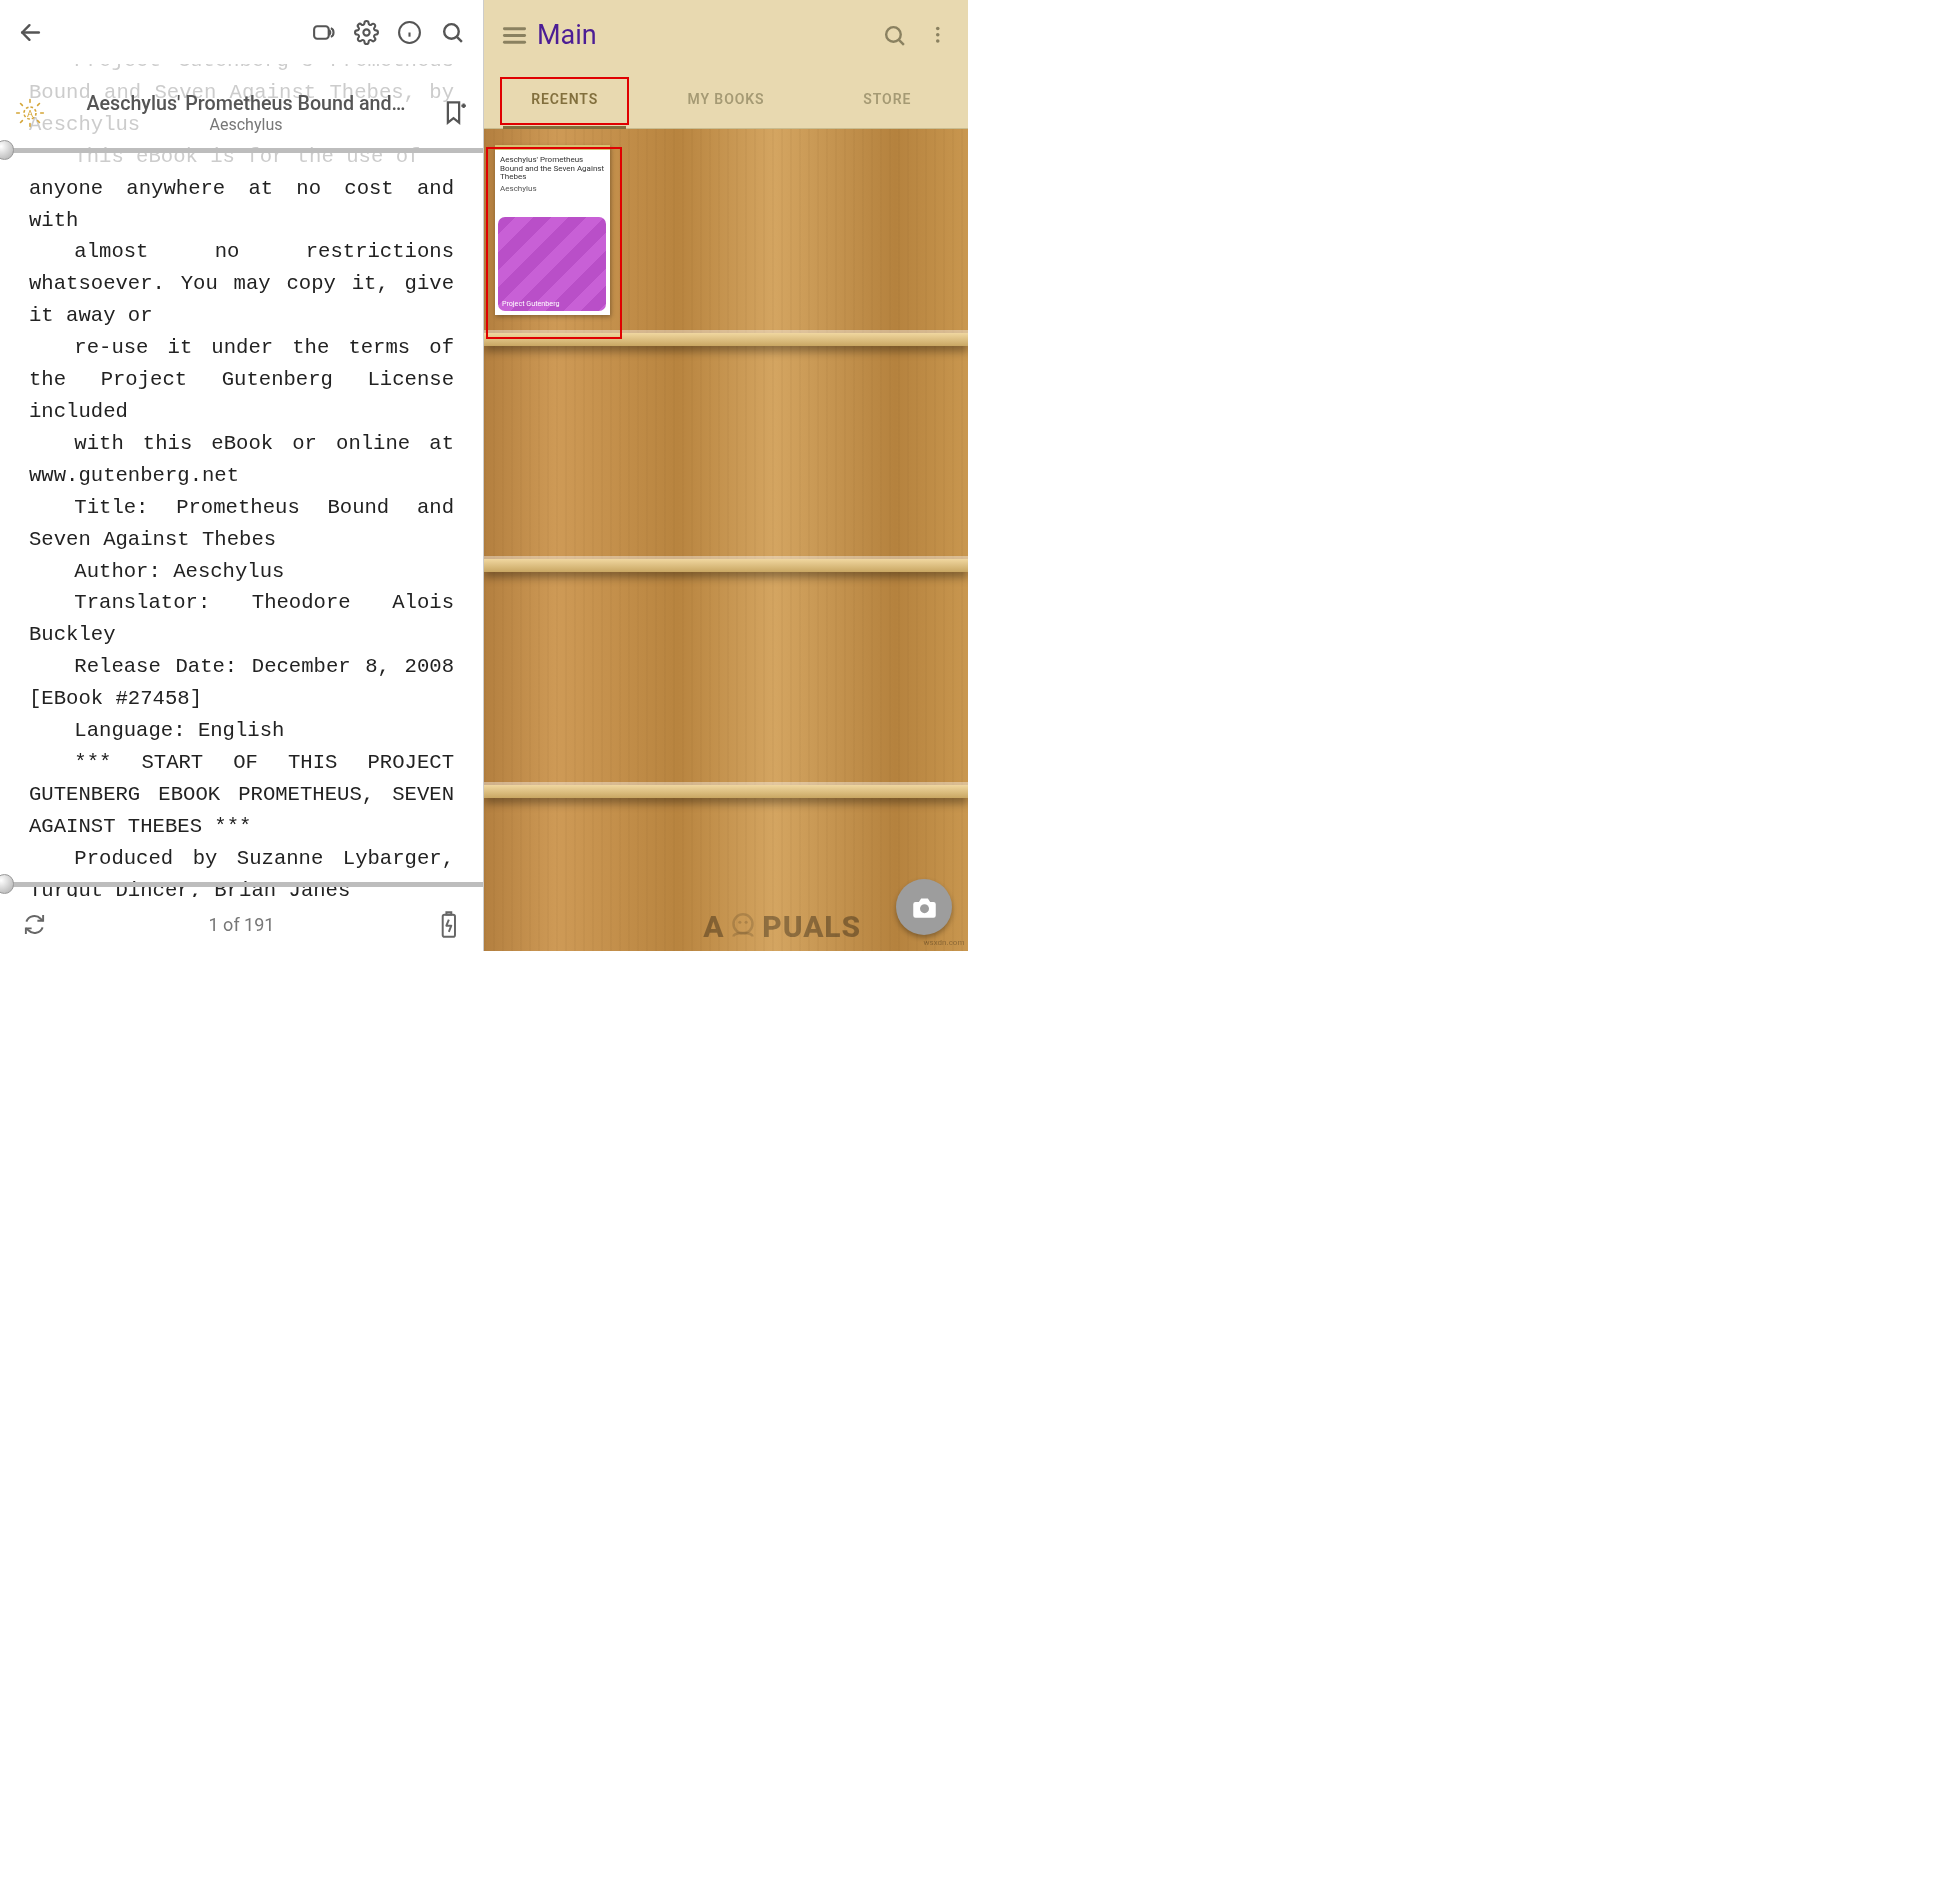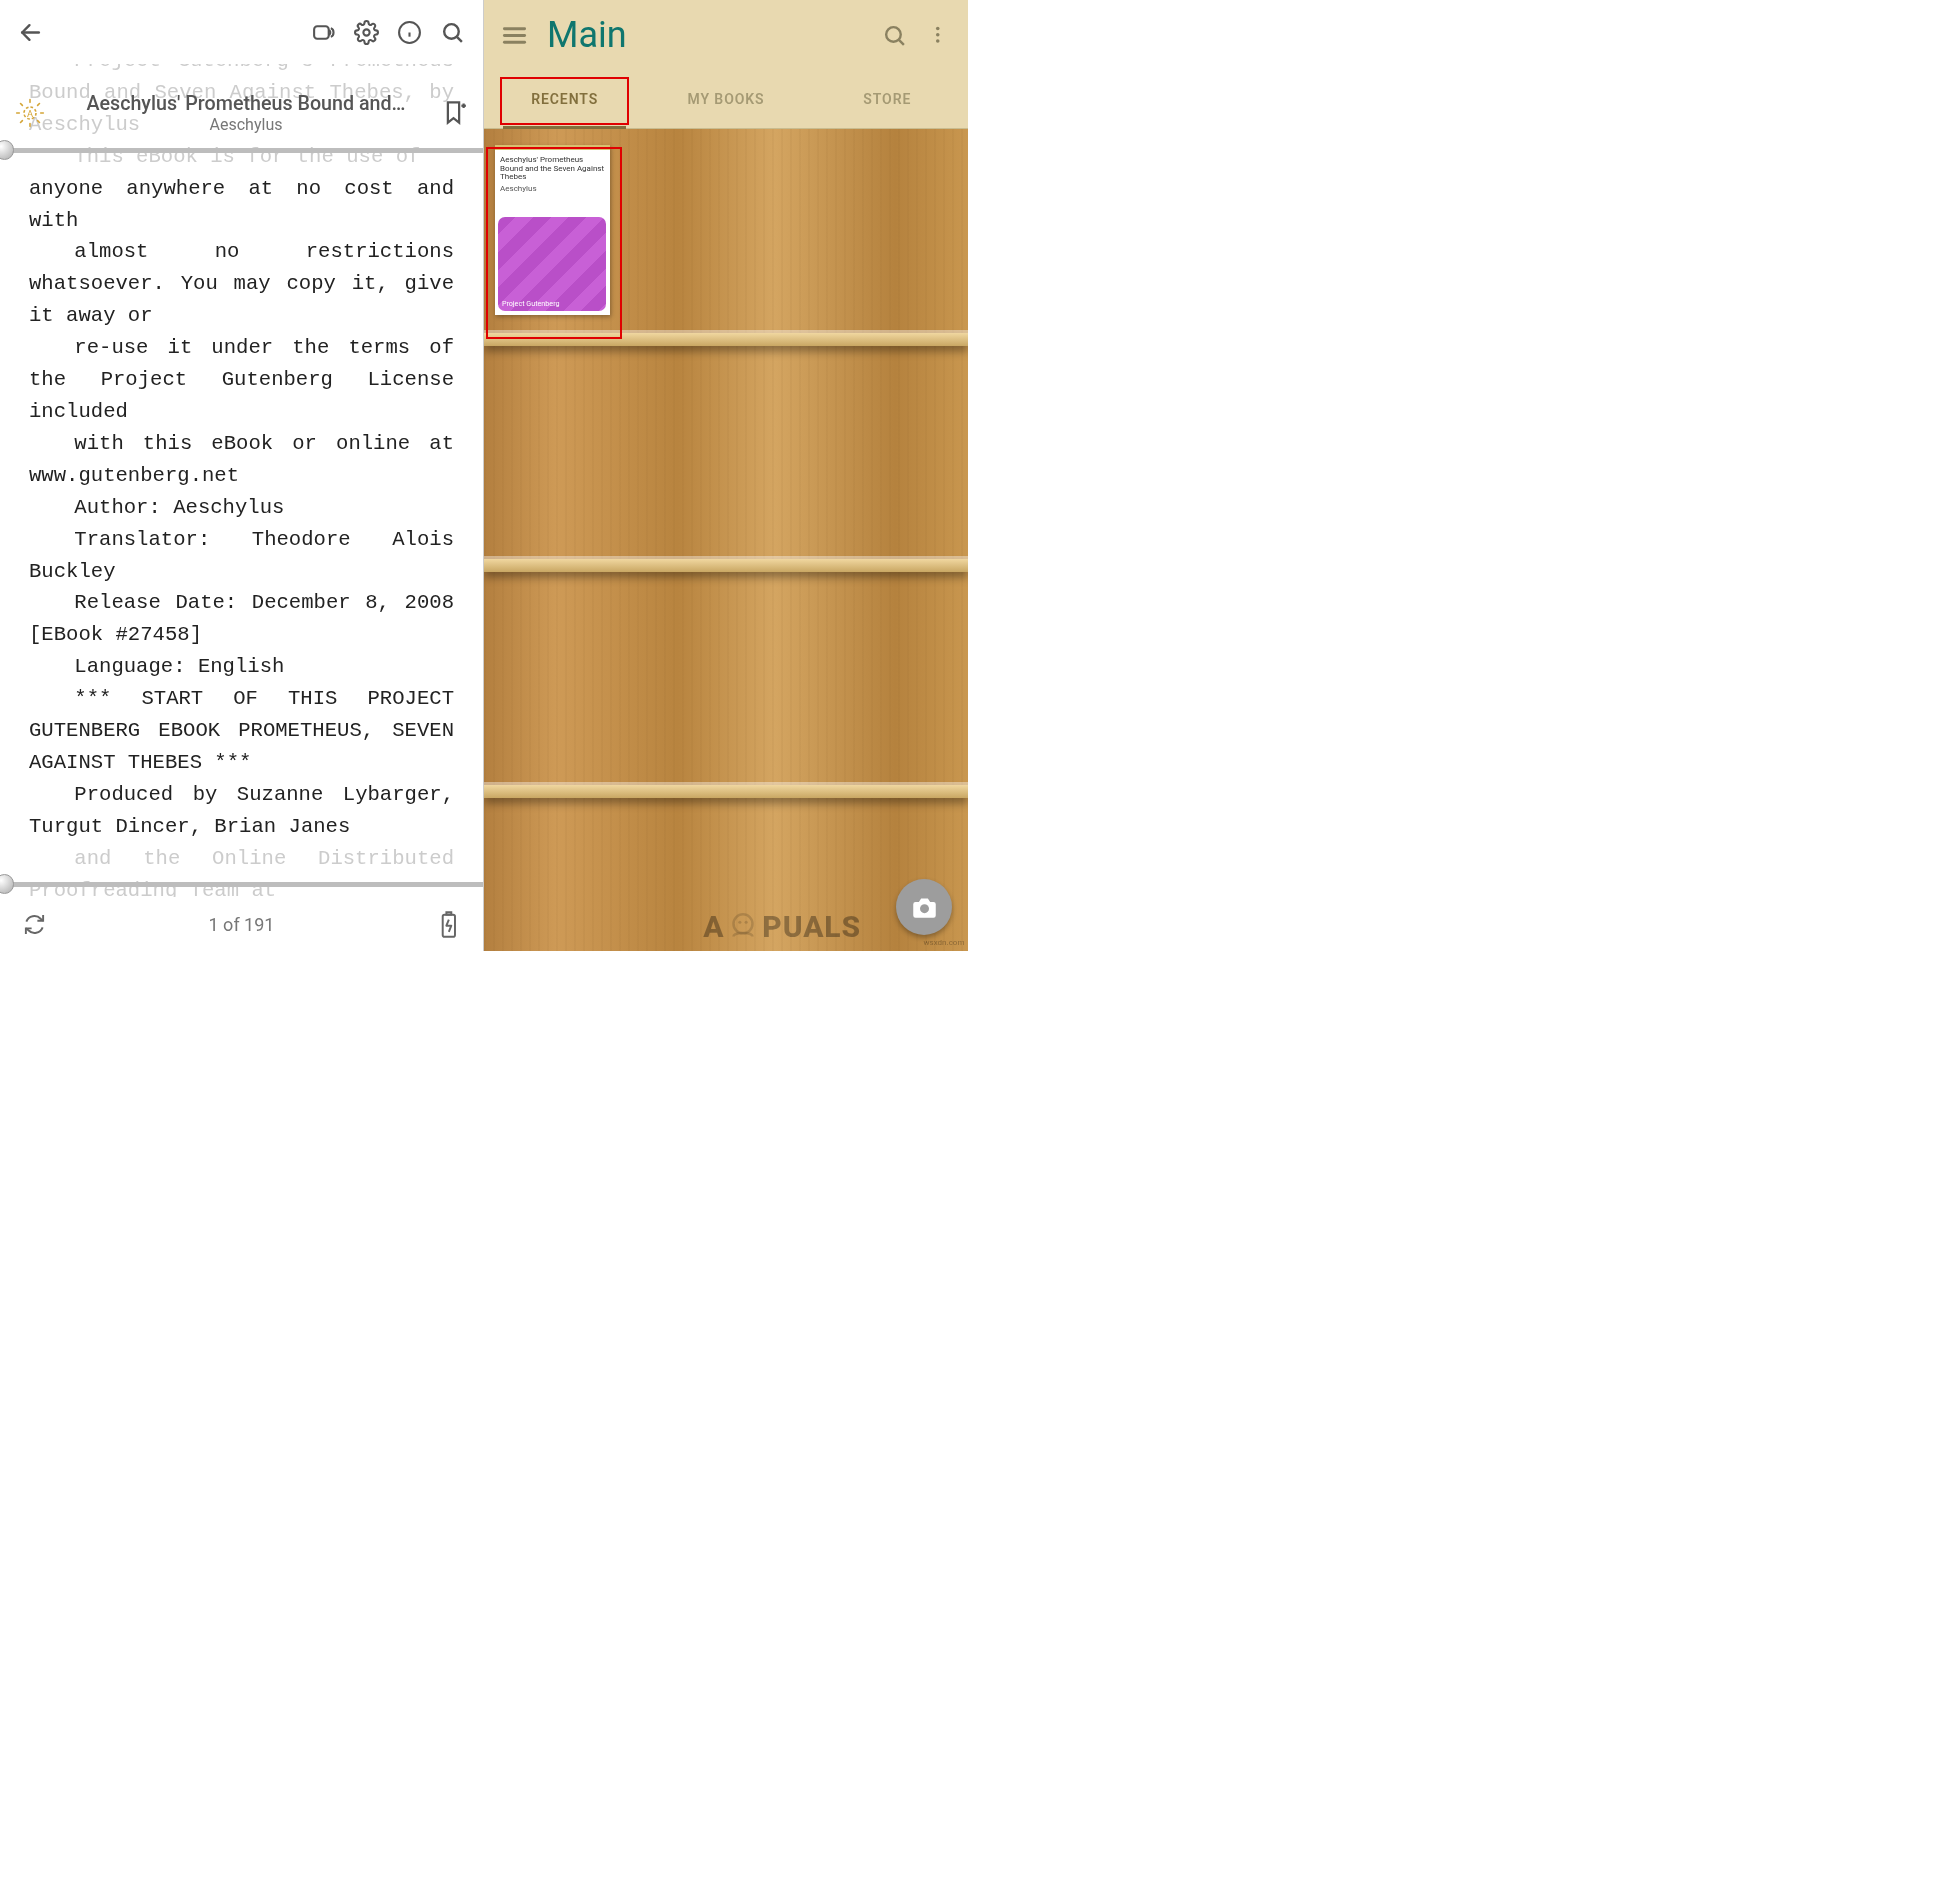--- a/index.html
+++ b/index.html
@@ -147,23 +147,23 @@
     height: 70px;
     background: #e8d9b0;
     display:flex;
     align-items:center;
     padding:0 9px;
   }
   .lib-icon {
     width:43px;height:43px;display:flex;align-items:center;justify-content:center;color:#8a8160;
   }
   .lib-title {
-    font-size: 36px;
-    color: #0f766e;
-    margin-left: 11px;
+    font-size: 27px;
+    color: #4c1d95;
+    margin-left: 1px;
     flex:1;
   }
   .lib-tabs {
     height:59px;
     background:#e8d9b0;
     display:flex;
     align-items:stretch;
     border-bottom:1.8px solid #c9bc8f;
   }
   .lib-tab {
@@ -281,20 +281,21 @@
 
 <div class="pane-left">
 
   <div class="reader-body">
     <p class="faint">Project Gutenberg's Prometheus Bound and Seven Against Thebes, by Aeschylus</p>
     <p class="faint">This eBook is for the use of</p>
     <p class="cont">anyone anywhere at no cost and with</p>
     <p>almost no restrictions whatsoever.  You may copy it, give it away or</p>
     <p>re-use it under the terms of the Project Gutenberg License included</p>
     <p>with this eBook or online at www.gutenberg.net</p>
+    <p>Title: Prometheus Bound and Seven Against Thebes</p>
     <p>Author: Aeschylus</p>
     <p>Translator: Theodore Alois Buckley</p>
     <p>Release Date: December 8, 2008 [EBook #27458]</p>
     <p>Language: English</p>
     <p>*** START OF THIS PROJECT GUTENBERG EBOOK PROMETHEUS, SEVEN AGAINST THEBES ***</p>
     <p>Produced by Suzanne Lybarger, Turgut Dincer, Brian Janes</p>
     <p class="faint">and the Online Distributed Proofreading Team at</p>
   </div>
 
   <div class="reader-toolbar">

